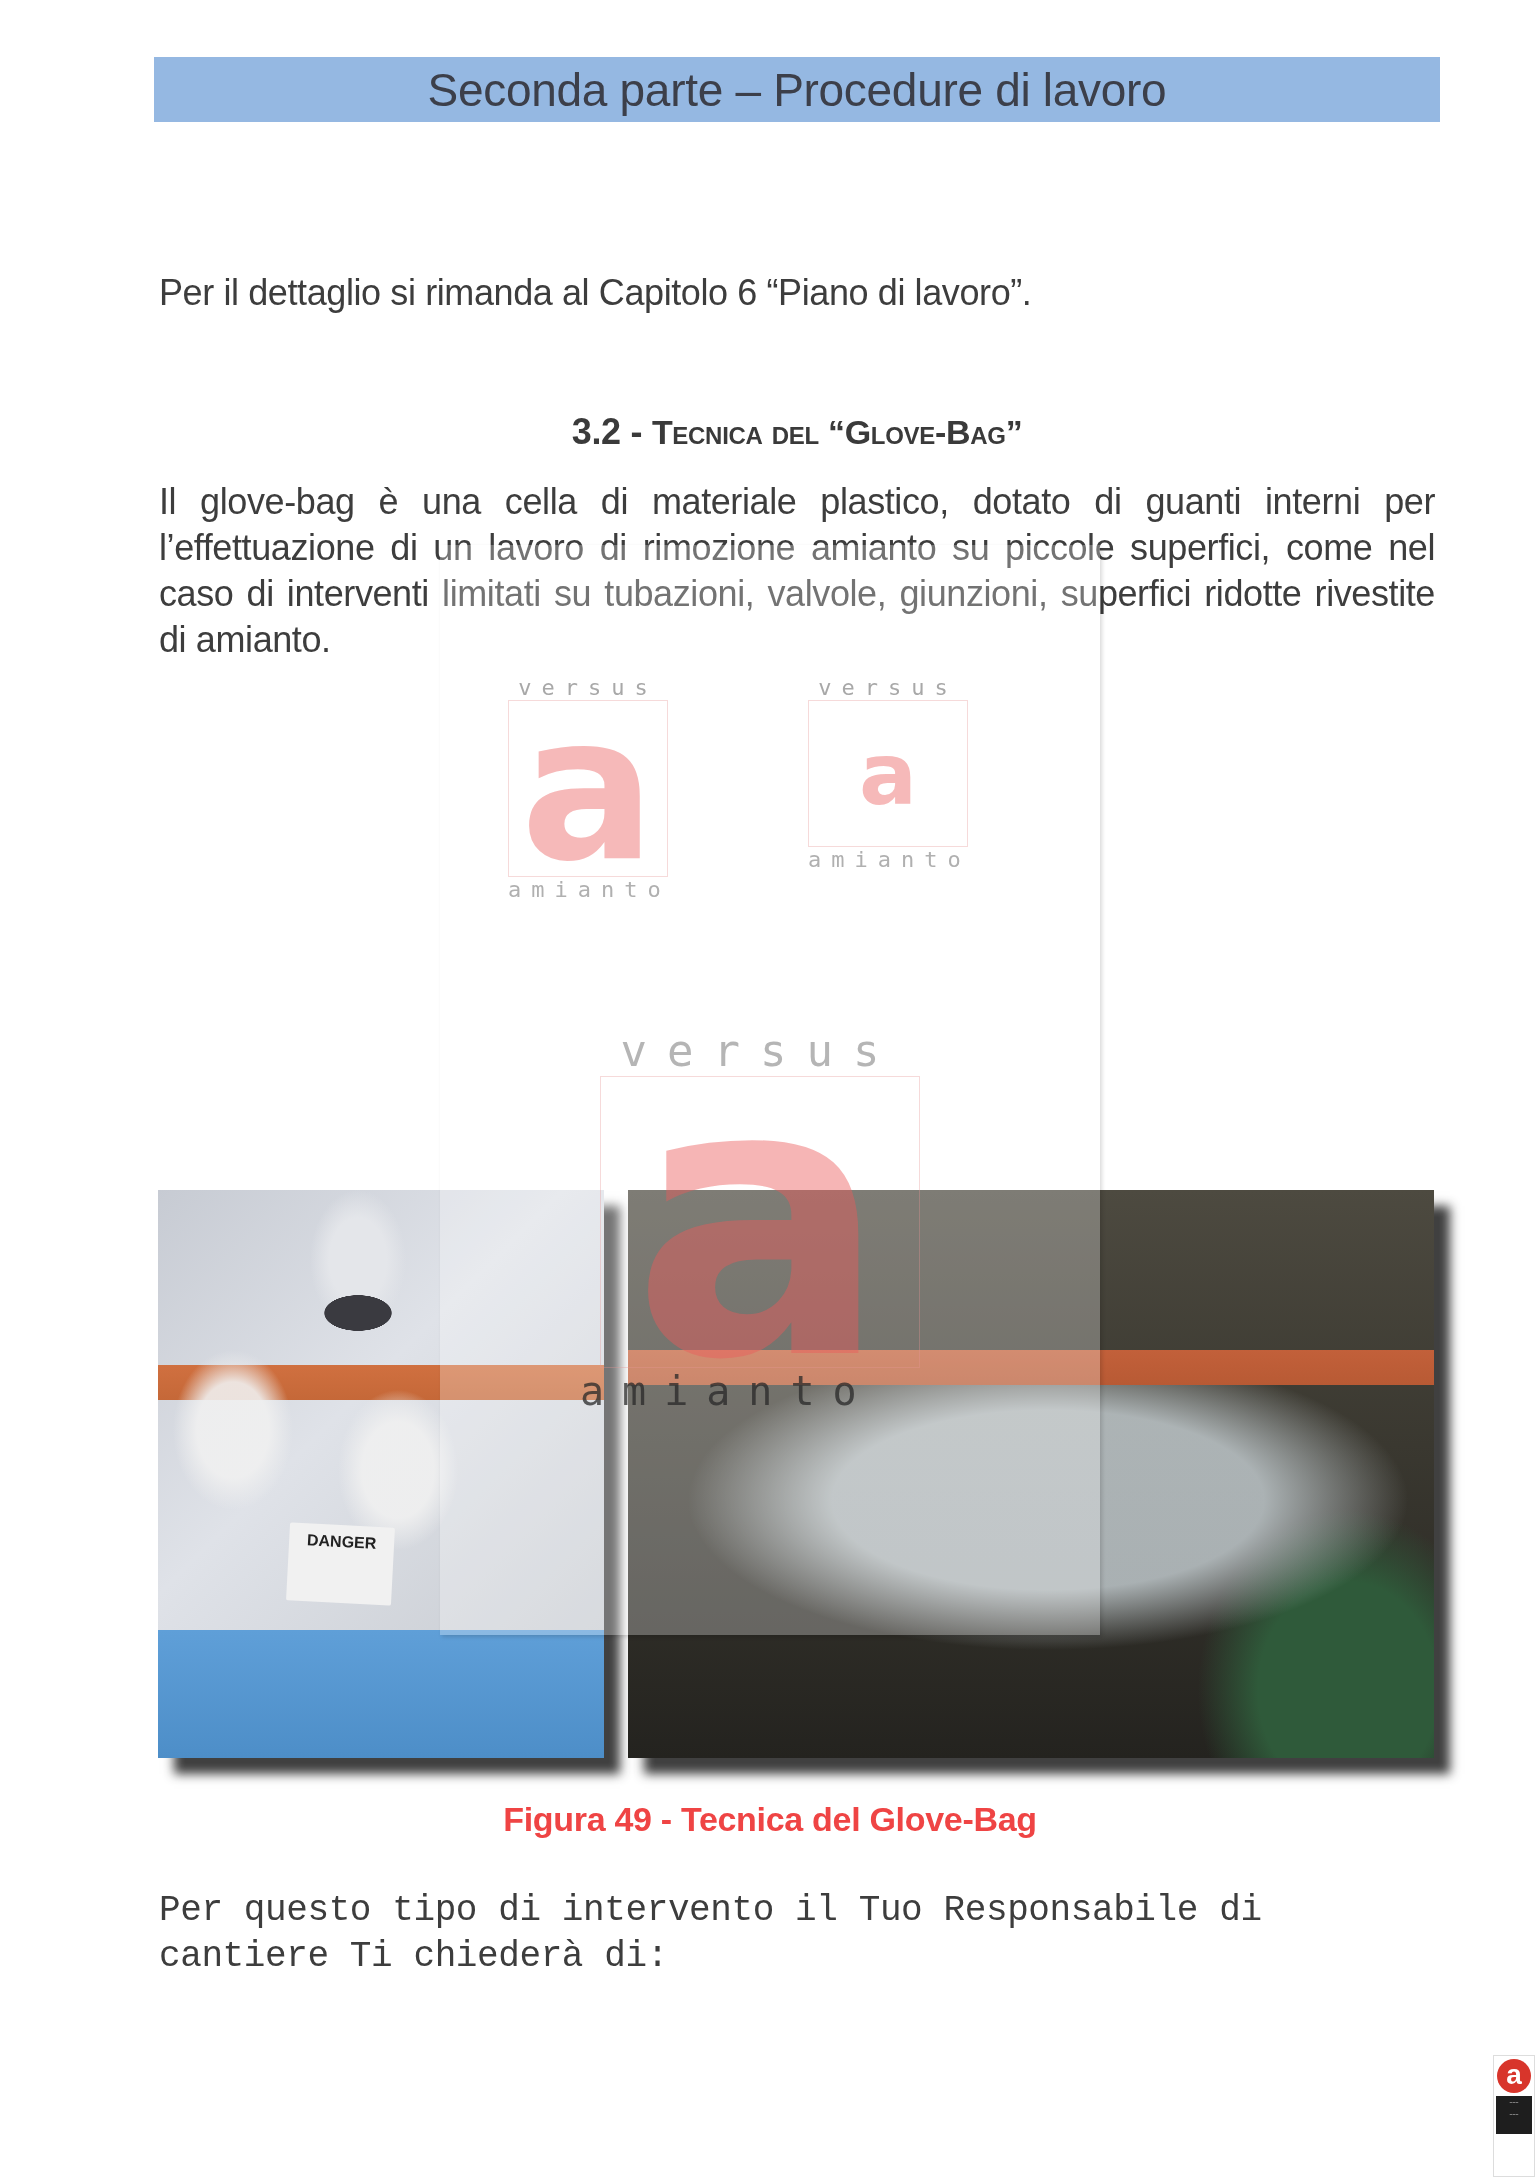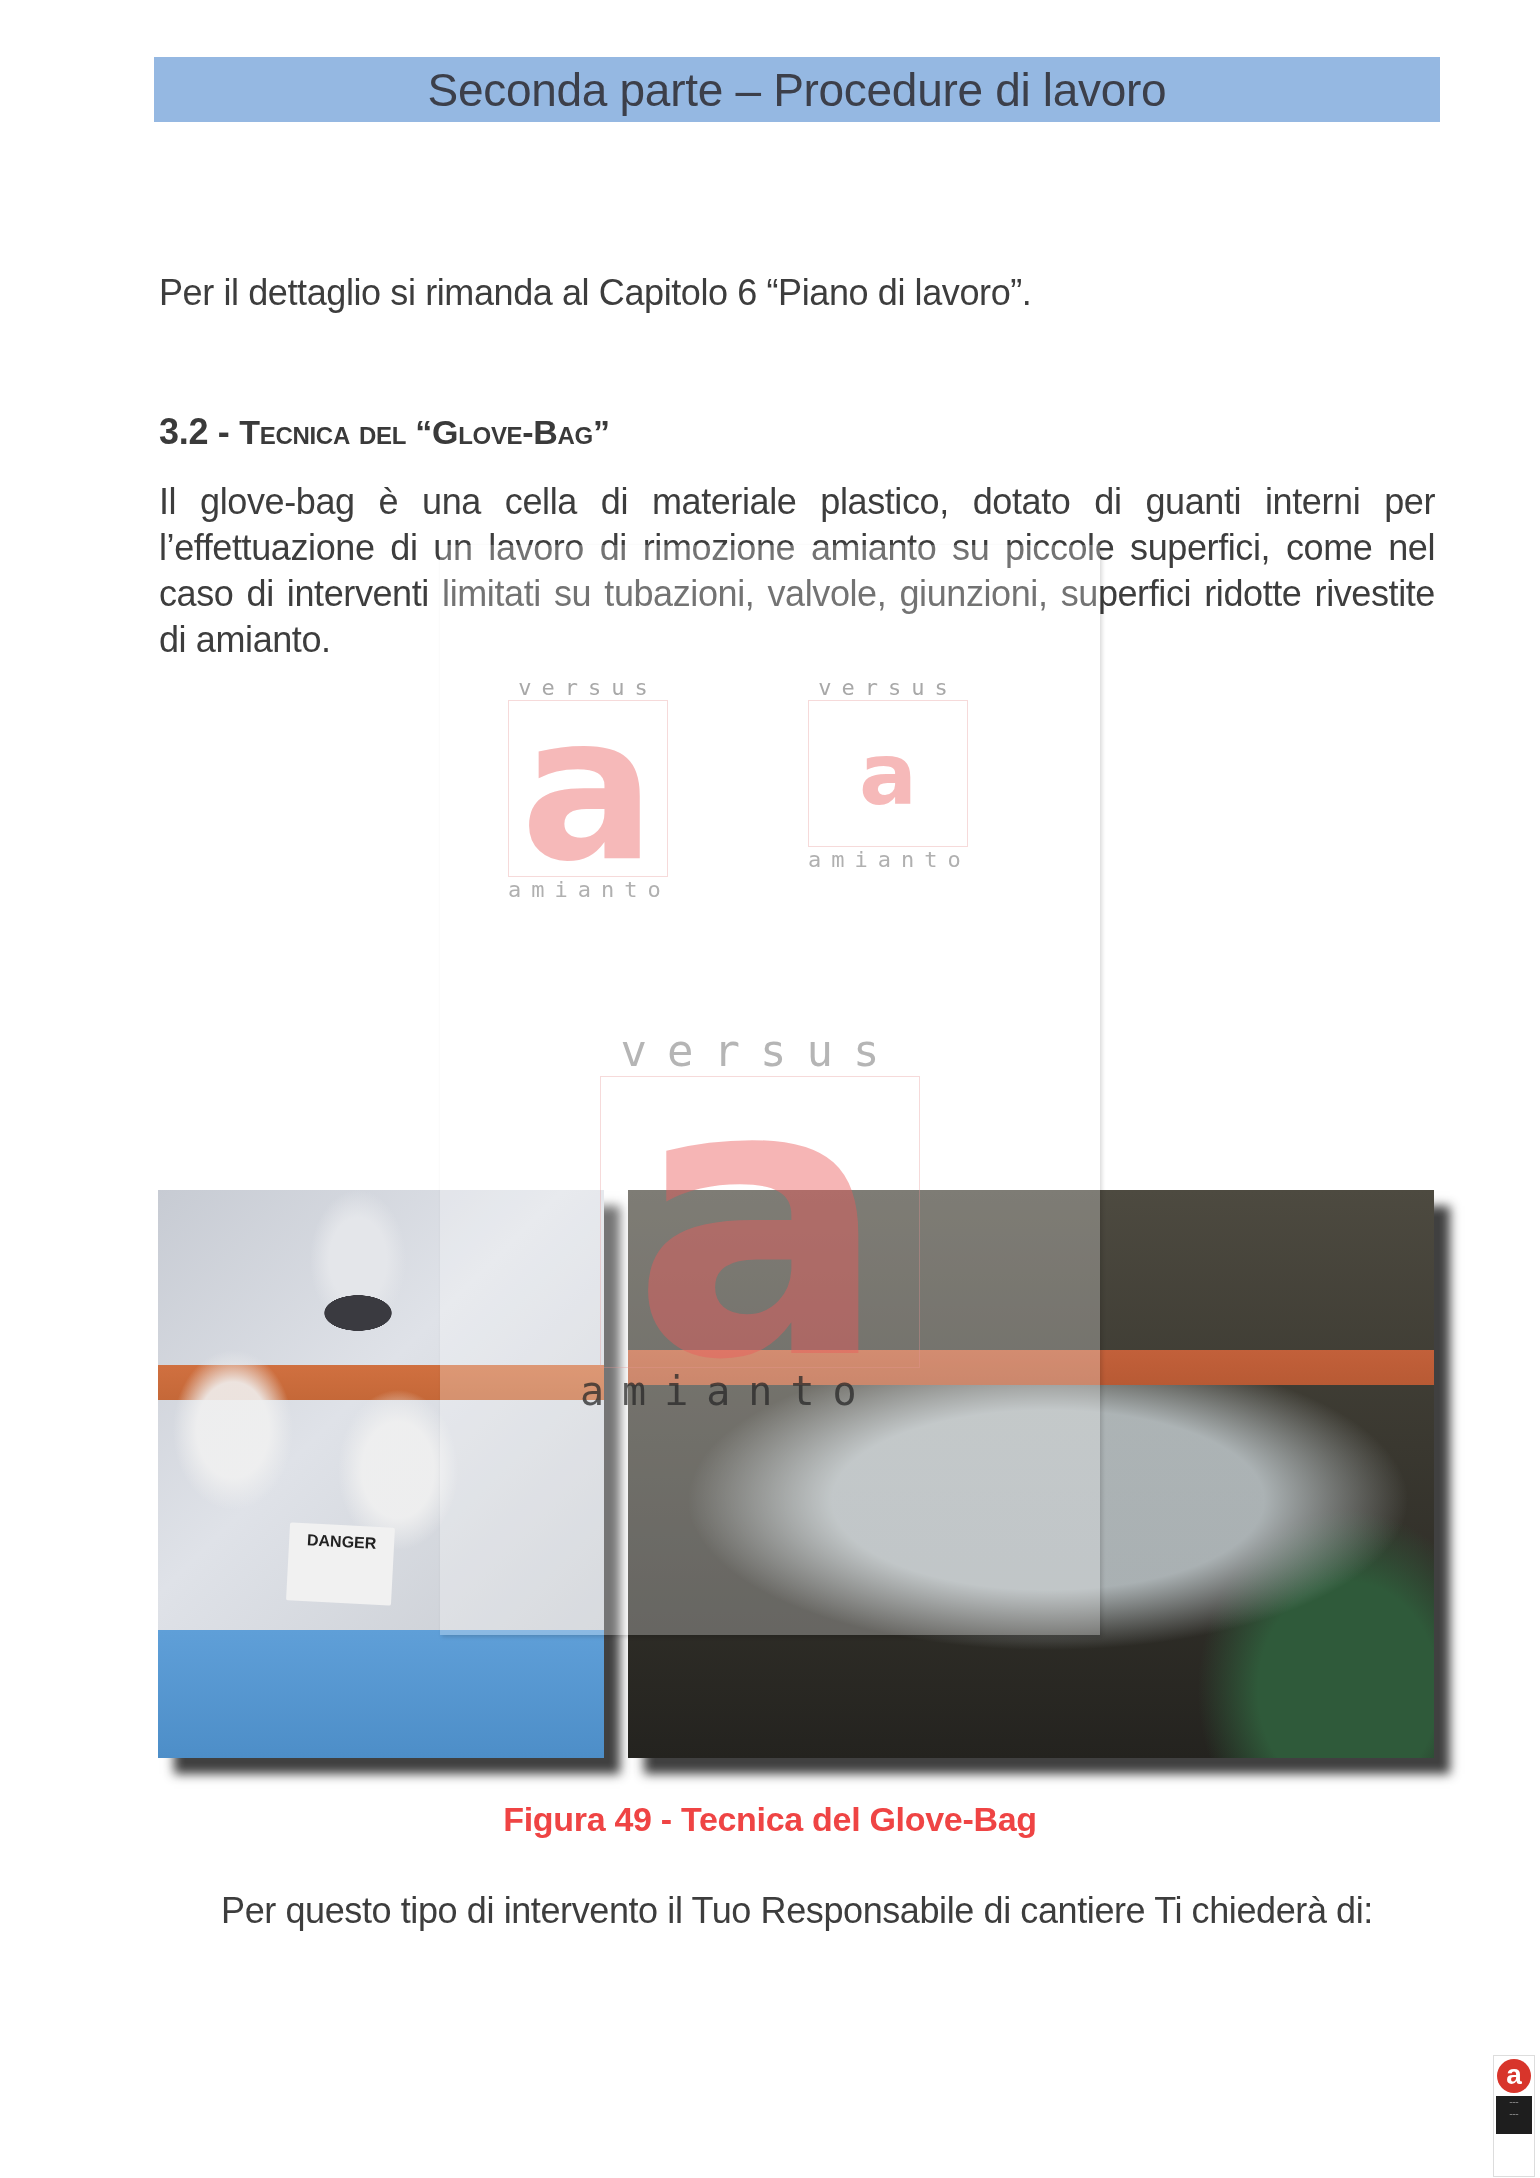--- a/index.html
+++ b/index.html
@@ -35,20 +35,21 @@
       letter-spacing: -0.4px;
     }
     .para b { font-weight: bold; color: #3a3a3a; }
     .section-title {
       font-size: 34px;
       font-weight: bold;
       margin: 95px 0 26px 0;
       color: #3a3a3a;
       font-variant: small-caps;
       letter-spacing: -0.3px;
+      text-align: center;
     }
     .section-title .big { font-size: 36px; }
 
     
     .figure {
       position: absolute;
       left: 158px; top: 1190px;
       width: 1296px; height: 590px;
     }
     .photo {
@@ -164,21 +165,21 @@
 
 <div class="figure">
   <div class="photo photo-left" title="Operatore con tuta protettiva e glove-bag su tubazione arancione">
     <div class="danger-tag">DANGER</div>
   </div>
   <div class="photo photo-right" title="Glove-bag applicato su tubazione con rifiuti all'interno"></div>
 </div>
 <div class="caption">Figura 49 - Tecnica del Glove-Bag</div>
 
 <div class="closing">
-  <p class="para" style="text-align:center;">Per questo tipo di intervento il Tuo Responsabile di cantiere Ti chiederà di:</p>
+  <p class="para" style="text-align:left;font-family:Liberation Mono, monospace;">Per questo tipo di intervento il Tuo Responsabile di cantiere Ti chiederà di:</p>
 </div>
 
 <div class="watermark">
   <div class="wm-logo wm1">
     <div class="wm-top">versus</div>
     <div class="wm-a">a</div>
     <div class="wm-bottom">amianto</div>
   </div>
   <div class="wm-logo wm2">
     <div class="wm-top">versus</div>

